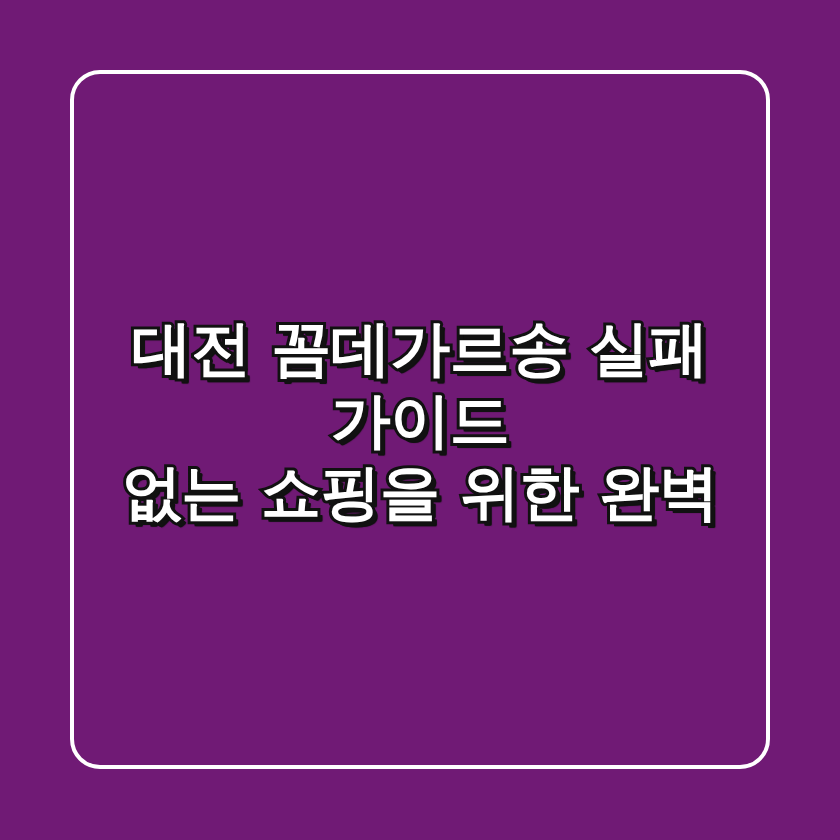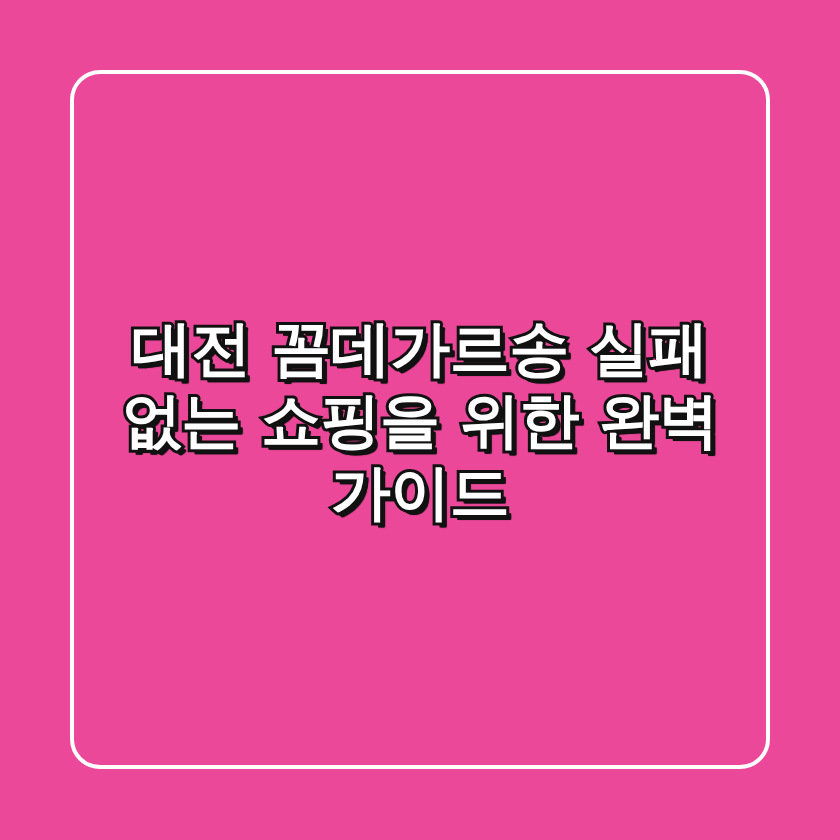--- a/index.html
+++ b/index.html
@@ -13,21 +13,21 @@
     height: 840px;
     overflow: hidden;
     font-family: "DejaVu Sans", "Liberation Sans", sans-serif;
   }
 
   
   .poster {
     position: relative;
     width: 840px;
     height: 840px;
-    background: #ec4899;
+    background: #701a75;
     box-sizing: border-box;
   }
 
   
   .frame {
     position: absolute;
     left: 70px;
     top: 70px;
     width: 700px;
     height: 699px;
@@ -86,18 +86,18 @@
 </head>
 <body>
 
 <div class="poster">
 
   <div class="frame"></div>
 
   <div class="headline-block">
     <h1 class="headline">
       <span class="headline-line">대전 꼼데가르송 실패</span>
+      <span class="headline-line">가이드</span>
       <span class="headline-line">없는 쇼핑을 위한 완벽</span>
-      <span class="headline-line">가이드</span>
     </h1>
   </div>
 
 </div>
 
 </body></html>

